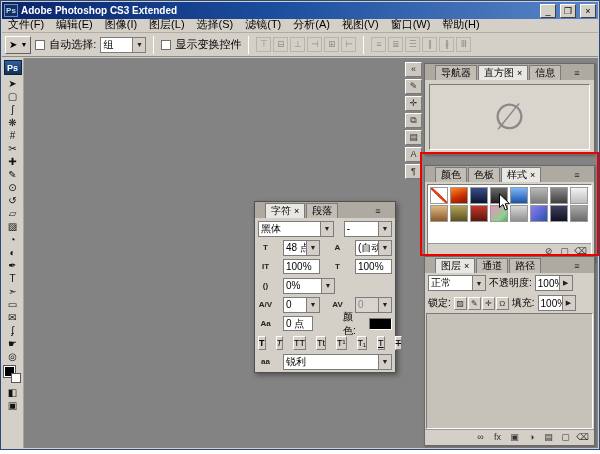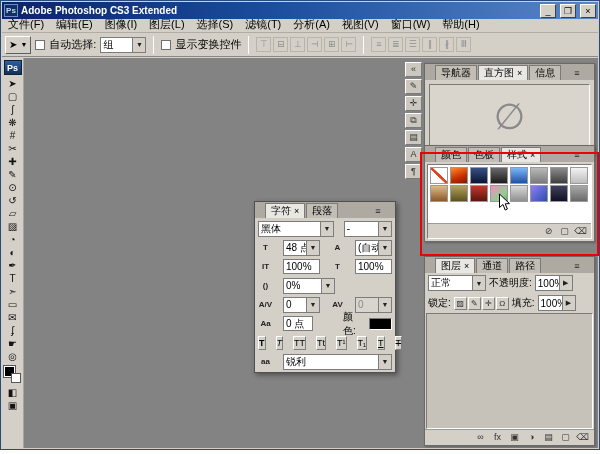--- a/index.html
+++ b/index.html
@@ -24,21 +24,21 @@
 .ps-logo{width:18px;height:15px;margin:2px 0;background:linear-gradient(180deg,#2f5f9e,#133058);color:#fff;font-size:9px;font-weight:bold;line-height:14px;text-align:center;border:1px solid #0c2038}
 .tool{width:20px;height:13px;line-height:13px;font-size:10px;text-align:center;color:#141414}
 .color-widget{position:relative;width:17px;height:17px;margin:3px 0;flex:none}
 .fg-swatch{position:absolute;left:0;top:0;width:11px;height:11px;background:#000;border:1px solid #fff;box-shadow:0 0 0 1px #555}
 .bg-swatch{position:absolute;right:0;bottom:0;width:10px;height:10px;background:#fff;border:1px solid #555}
 .canvas{position:absolute;left:23px;top:57px;right:1px;bottom:1px;background:#838383}
 .dock-strip{position:absolute;left:403px;top:61px;width:19px;display:flex;flex-direction:column;align-items:center;z-index:3}
 .dock-btn{width:17px;height:15px;margin-bottom:2px;background:#ccc8c0;border:1px solid;border-color:#fff #7a7a7a #7a7a7a #fff;font-size:9px;line-height:13px;text-align:center;color:#333}
 .panel{position:absolute;background:#d4d0c8;border:1px solid #6a6a6a;display:flex;flex-direction:column;box-shadow:1px 1px 2px rgba(0,0,0,.25);z-index:3}
 .panel-nav{left:423px;top:62px;width:171px;height:92px}
-.panel-styles{left:423px;top:144px;width:171px;height:97px}
+.panel-styles{left:423px;top:164px;width:171px;height:97px}
 .panel-layers{left:423px;top:255px;width:171px;height:190px}
 .tabbar{display:flex;align-items:flex-end;height:16px;background:#aeaaa2;padding:2px 10px 0;gap:1px;flex:none}
 .tab{font-size:10px;line-height:12px;padding:1px 5px;background:#c2beb6;border:1px solid #7a7a7a;border-bottom:none;white-space:nowrap;display:flex;gap:3px;align-items:center}
 .tab.active{background:#e9e7e2}
 .tab-x{font-size:9px;line-height:9px}
 .panel-menu{margin-left:auto;width:14px;height:13px;font-size:9px;line-height:12px;text-align:center;color:#222}
 .hist-body{flex:1;margin:4px;background:#d9d5cd;border:1px solid;border-color:#7a7a7a #fff #fff #7a7a7a;display:flex;align-items:center;justify-content:center}
 .empty-symbol{font-size:36px;color:#8a8a8a}
 .styles-body{flex:1;margin:2px;background:#fff;border:1px solid;border-color:#7a7a7a #fff #fff #7a7a7a;display:flex;flex-direction:column;overflow:hidden}
 .styles-grid{display:grid;grid-template-columns:repeat(8,19px);gap:1px;padding:2px}

